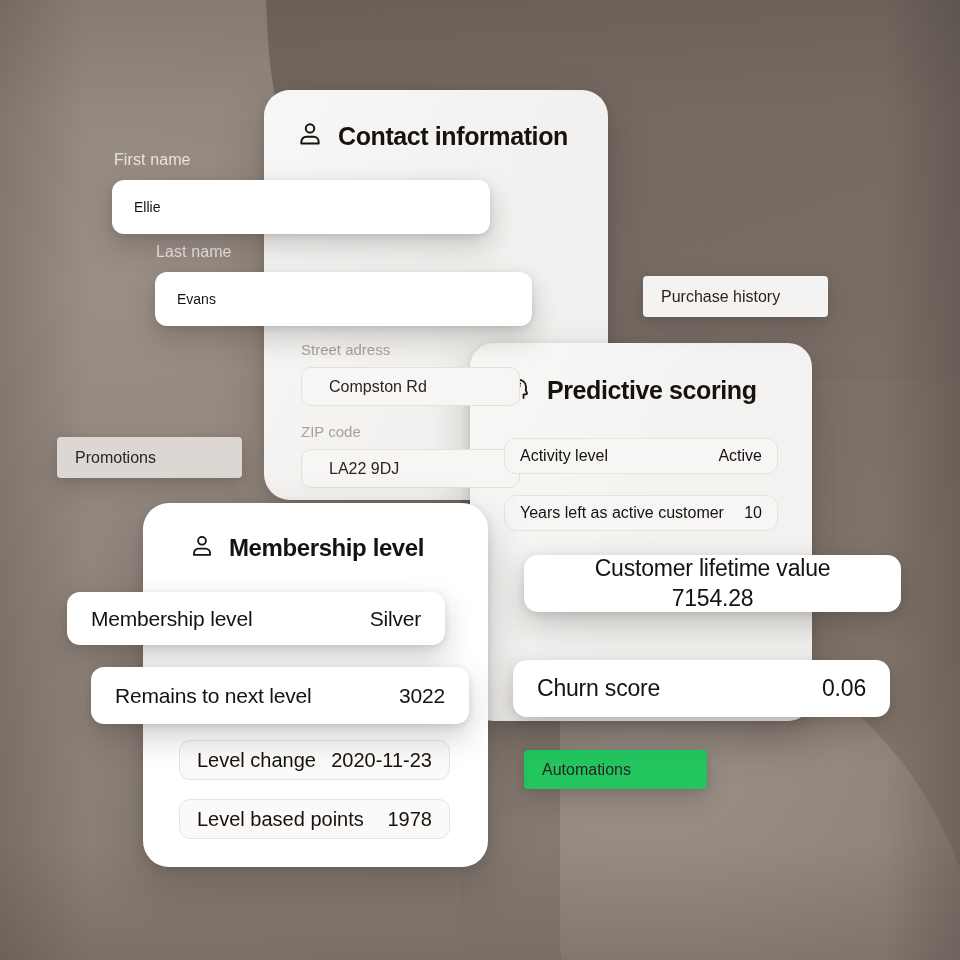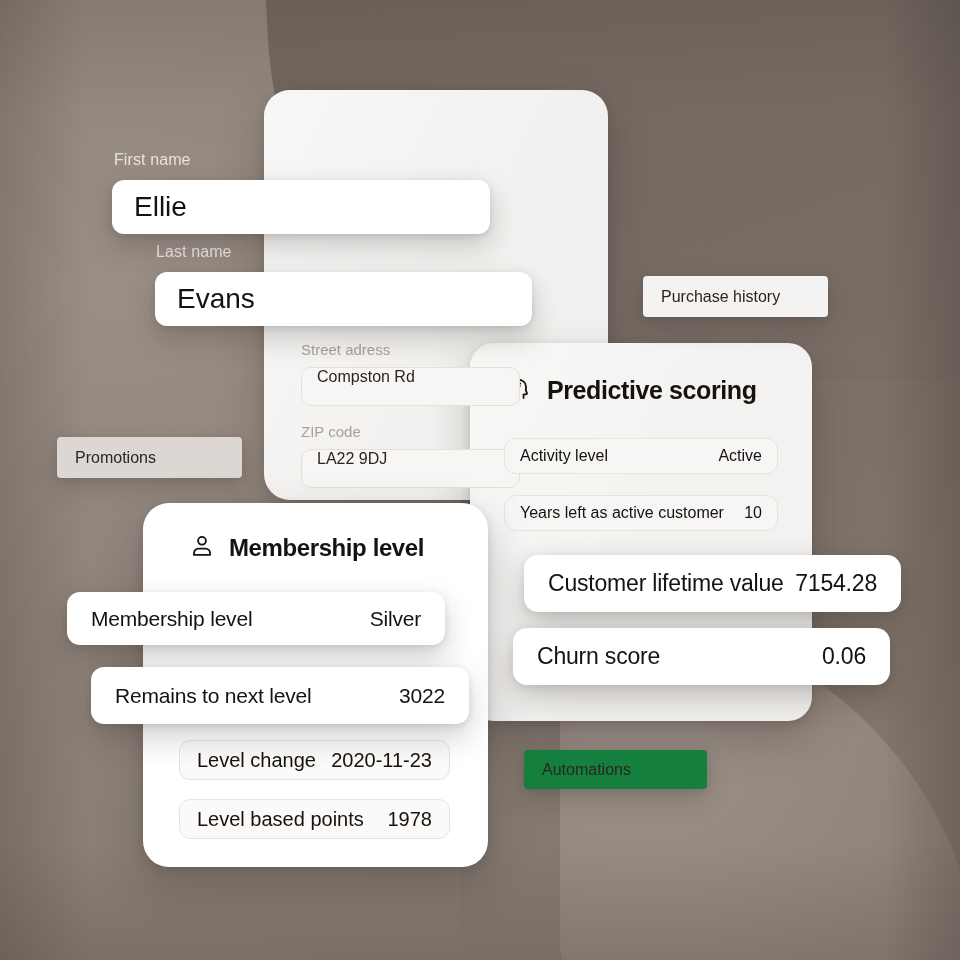--- a/index.html
+++ b/index.html
@@ -128,34 +128,34 @@
     z-index: 6;
   }
 
   .float-input {
     position: absolute;
     background: #ffffff;
     border-radius: 12px;
     display: flex;
     align-items: center;
     padding-left: 22px;
-    font-size: 28px;
+    font-size: 14px;
     color: #15120f;
     box-shadow: 0 12px 28px rgba(45,38,33,.22), 0 2px 6px rgba(45,38,33,.12);
     z-index: 7;
   }
 
   .inner-field {
     position: absolute;
     background: #f7f6f4;
     border: 1px solid #e4e1dd;
     border-radius: 10px;
     display: flex;
-    align-items: flex-start;
-    padding-left: 15px;
+    align-items: center;
+    padding-left: 27px;
     font-size: 16px;
     color: #2a2522;
     z-index: 3;
   }
   .inner-label {
     position: absolute;
     font-size: 15px;
     color: #a8a099;
     z-index: 3;
   }
@@ -251,35 +251,44 @@
     display: flex;
     align-items: center;
     padding-left: 18px;
     font-size: 16px;
     color: #2a2522;
     box-shadow: 0 10px 24px rgba(45,38,33,.20), 0 2px 6px rgba(45,38,33,.12);
     z-index: 5;
   }
   #pill-purchase-history { left: 643px; top: 276px; width: 185px; height: 41px; background: #f4f3f1; }
   #pill-promotions      { left: 57px;  top: 437px; width: 185px; height: 41px; background: #dcd7d2; }
-  #pill-automations     { left: 524px; top: 750px; width: 183px; height: 39px; background: #15803d; }
+  #pill-automations     { left: 524px; top: 750px; width: 183px; height: 39px; background: #22c55e; }
 </style>
 </head>
 <body>
 
 <div id="bg">
   <div class="bg-base"></div>
   <div class="bg-dark-curve"></div>
   <div class="bg-dark-curve2"></div>
   <div class="bg-light-blob"></div>
   <div class="bg-vignette"></div>
 </div>
 
 <div class="card" id="contact-card">
   <div class="card-sheen"></div>
+  <div class="card-header">
+    <span class="hdr-icon">
+      <svg width="28" height="28" viewBox="0 0 24 24" fill="none" stroke="currentColor" stroke-width="1.7" stroke-linecap="round" stroke-linejoin="round">
+        <circle cx="12" cy="7.2" r="3.6"></circle>
+        <path d="M4.6 20.2v-1.6a4.2 4.2 0 0 1 4.2-4.2h6.4a4.2 4.2 0 0 1 4.2 4.2v1.6z"></path>
+      </svg>
+    </span>
+    <span class="card-title">Contact information</span>
+  </div>
 </div>
 
 <span class="inner-label" style="left:301px; top:341px;">Street adress</span>
 <div class="inner-field" style="left:301px; top:367px; width:219px; height:39px;">
   <span>Compston Rd</span>
 </div>
 
 <span class="inner-label" style="left:301px; top:423px;">ZIP code</span>
 <div class="inner-field" style="left:301px; top:449px; width:219px; height:39px;">
   <span>LA22 9DJ</span>
@@ -323,25 +332,25 @@
 
 <div class="ps-row" style="left:504px; top:438px; width:274px; height:36px;">
   <span>Activity level</span>
   <span>Active</span>
 </div>
 <div class="ps-row" style="left:504px; top:495px; width:274px; height:36px;">
   <span>Years left as active customer</span>
   <span>10</span>
 </div>
 
-<div class="big-row" style="left:524px; top:555px; width:377px; height:57px;">
+<div class="big-row" style="left:524px; top:555px; width:377px; height:57px;flex-direction:column;">
   <span>Customer lifetime value</span>
   <span>7154.28</span>
 </div>
-<div class="big-row" style="left:513px; top:628px; width:377px; height:57px;">
+<div class="big-row" style="left:513px; top:660px; width:377px; height:57px;">
   <span>Churn score</span>
   <span>0.06</span>
 </div>
 
 <div class="card" id="membership-card">
   <div class="card-header">
     <span class="hdr-icon">
       <svg width="26" height="26" viewBox="0 0 24 24" fill="none" stroke="currentColor" stroke-width="1.7" stroke-linecap="round" stroke-linejoin="round">
         <circle cx="12" cy="7.2" r="3.6"></circle>
         <path d="M4.6 20.2v-1.6a4.2 4.2 0 0 1 4.2-4.2h6.4a4.2 4.2 0 0 1 4.2 4.2v1.6z"></path>

